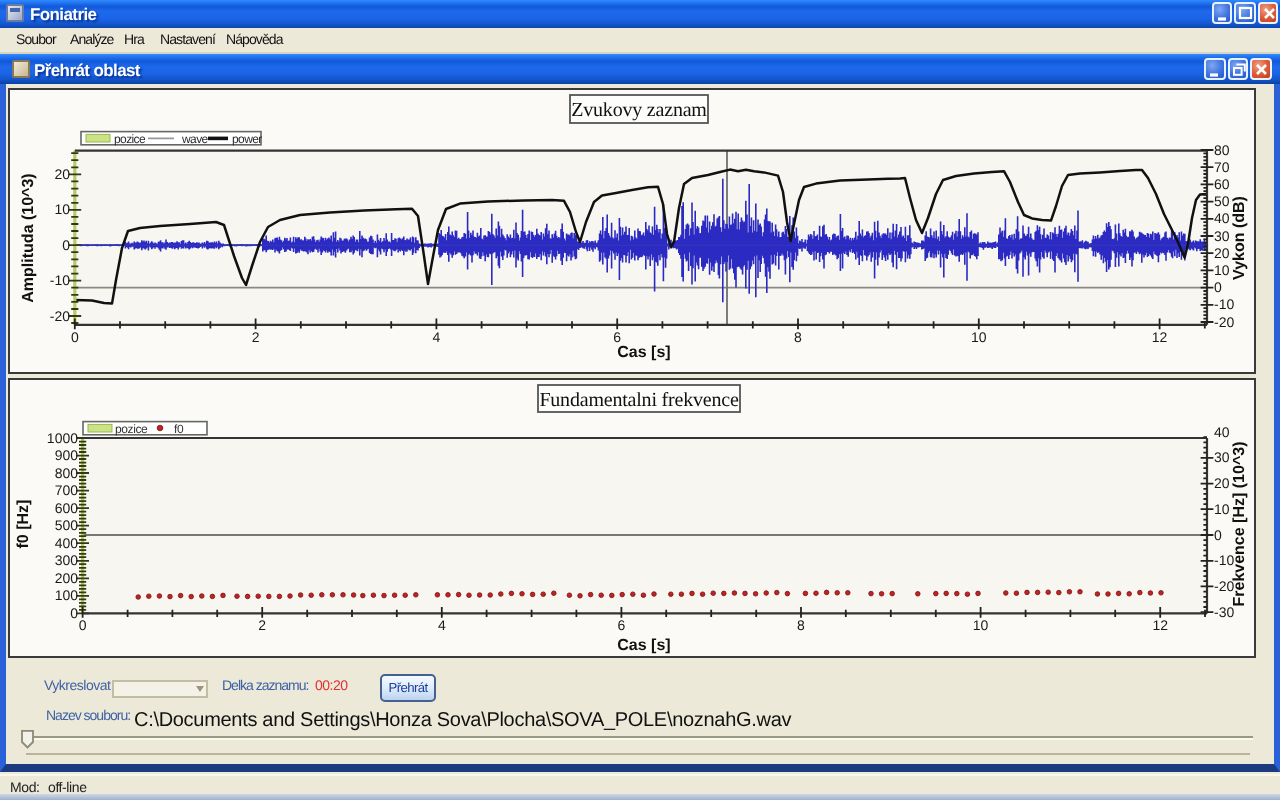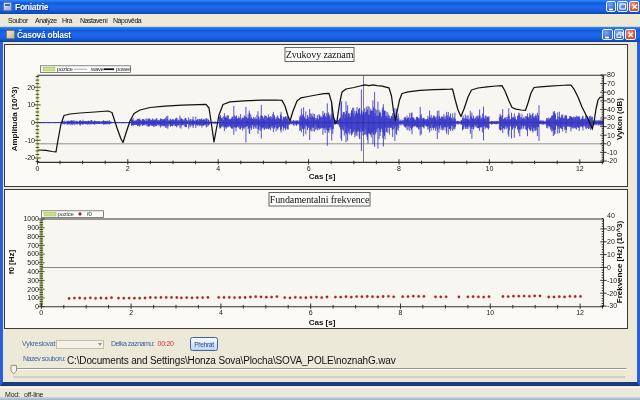--- a/index.html
+++ b/index.html
@@ -54,21 +54,21 @@
   <span style="left:8px">Soubor</span>
     <span style="left:35px">Analýze</span>
     <span style="left:62px">Hra</span>
     <span style="left:80px">Nastavení</span>
     <span style="left:113px">Nápověda</span>
 </div>
 
 <div class="child">
   <div class="ctitle">
     <div class="cicon"></div>
-      <span class="cap">Časová oblast</span>
+      <span class="cap">Přehrát oblast</span>
     <div class="btn bblue" style="left:602px; top:2px;">
         <svg width="10" height="10">
           <path d="M2 7.5H6" stroke="#fff" stroke-width="1.6"></path>
         </svg>
       </div>
     <div class="btn bblue" style="left:613.5px; top:2px;">
         <svg width="10" height="10">
           <path d="M3.2 2.2h4.2v3.6" fill="none" stroke="#fff" stroke-width="1"></path>
           <rect x="2" y="4" width="3.8" height="3.4" fill="none" stroke="#fff" stroke-width="1"></rect>
         </svg>

